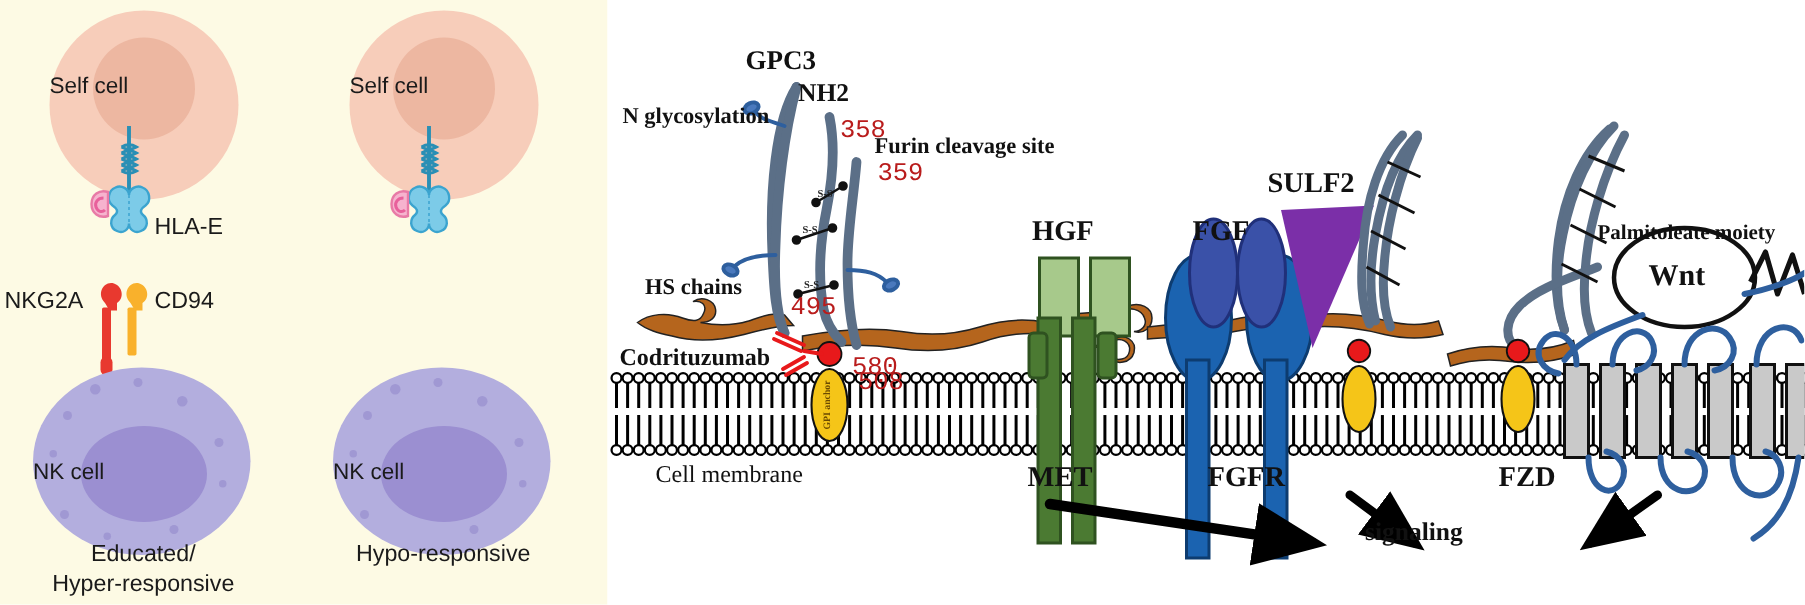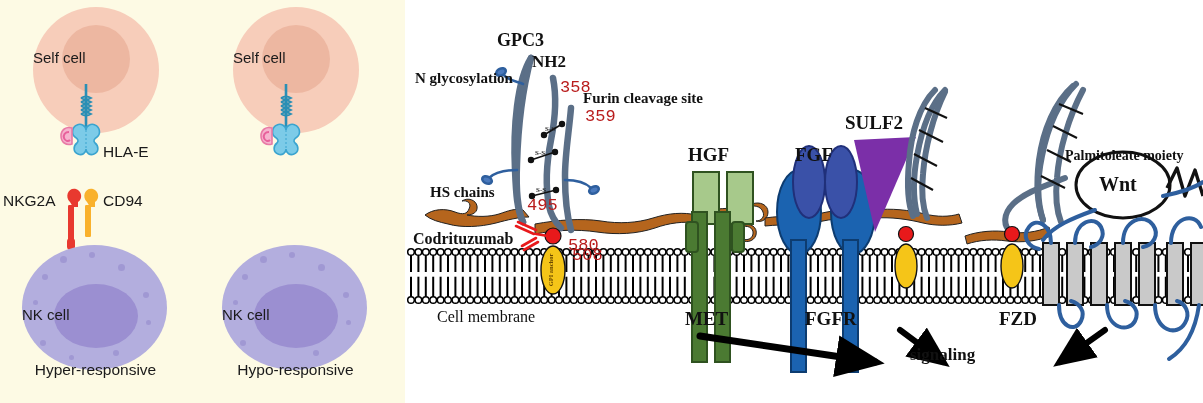--- a/index.html
+++ b/index.html
@@ -99,20 +99,21 @@
     <div class="granule" style="left:118px;top:264px;width:7px;height:7px;"></div>
     <div class="granule" style="left:33px;top:300px;width:5px;height:5px;"></div>
     <div class="granule" style="left:143px;top:292px;width:6px;height:6px;"></div>
     <div class="granule" style="left:146px;top:320px;width:5px;height:5px;"></div>
     <div class="granule" style="left:40px;top:340px;width:6px;height:6px;"></div>
     <div class="granule" style="left:113px;top:350px;width:6px;height:6px;"></div>
     <div class="granule" style="left:69px;top:355px;width:5px;height:5px;"></div>
     <div class="celllabel" style="left:22px;top:306px;width:145px;">NK cell</div>
 
     <div class="caption" style="left:8px;top:360px;width:175px;">
+      <div>Educated/</div>
       <div>Hyper-responsive</div>
     </div>
 
     <div class="cell selfcell-outer" style="left:233px;top:7px;width:126px;height:126px;"></div>
     <div class="cell selfcell-inner" style="left:262px;top:25px;width:68px;height:68px;"></div>
     <div class="celllabel" style="left:233px;top:49px;width:126px;">Self cell</div>
 
     <svg style="position:absolute;left:250px;top:84px;" width="80" height="120" viewBox="0 0 80 120">
       <line x1="36" y1="0" x2="36" y2="46" stroke="#2a8fb5" stroke-width="2.6"></line>
       <g stroke="#2a8fb5" stroke-width="2" fill="none">

